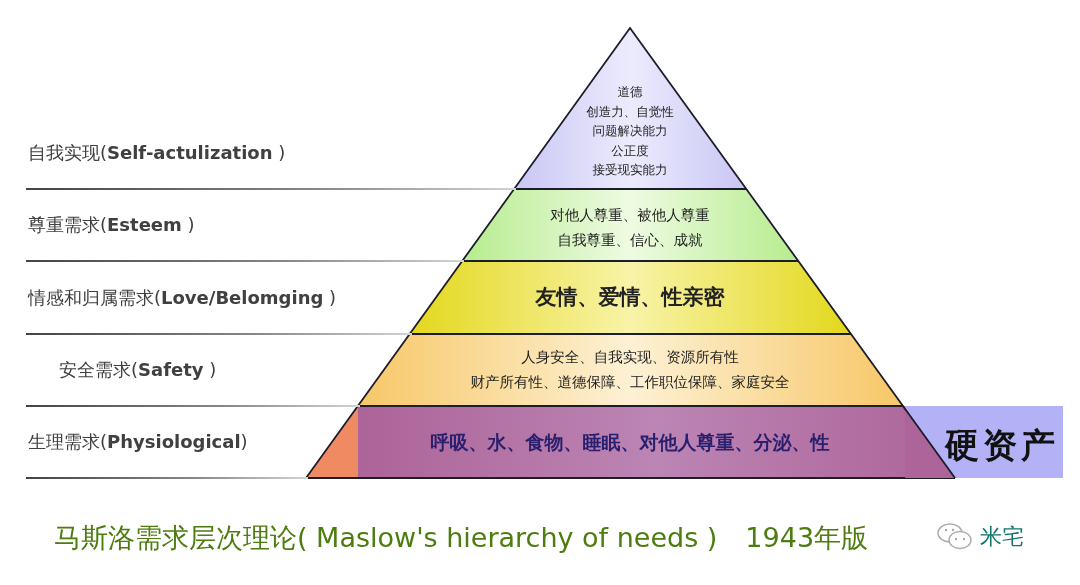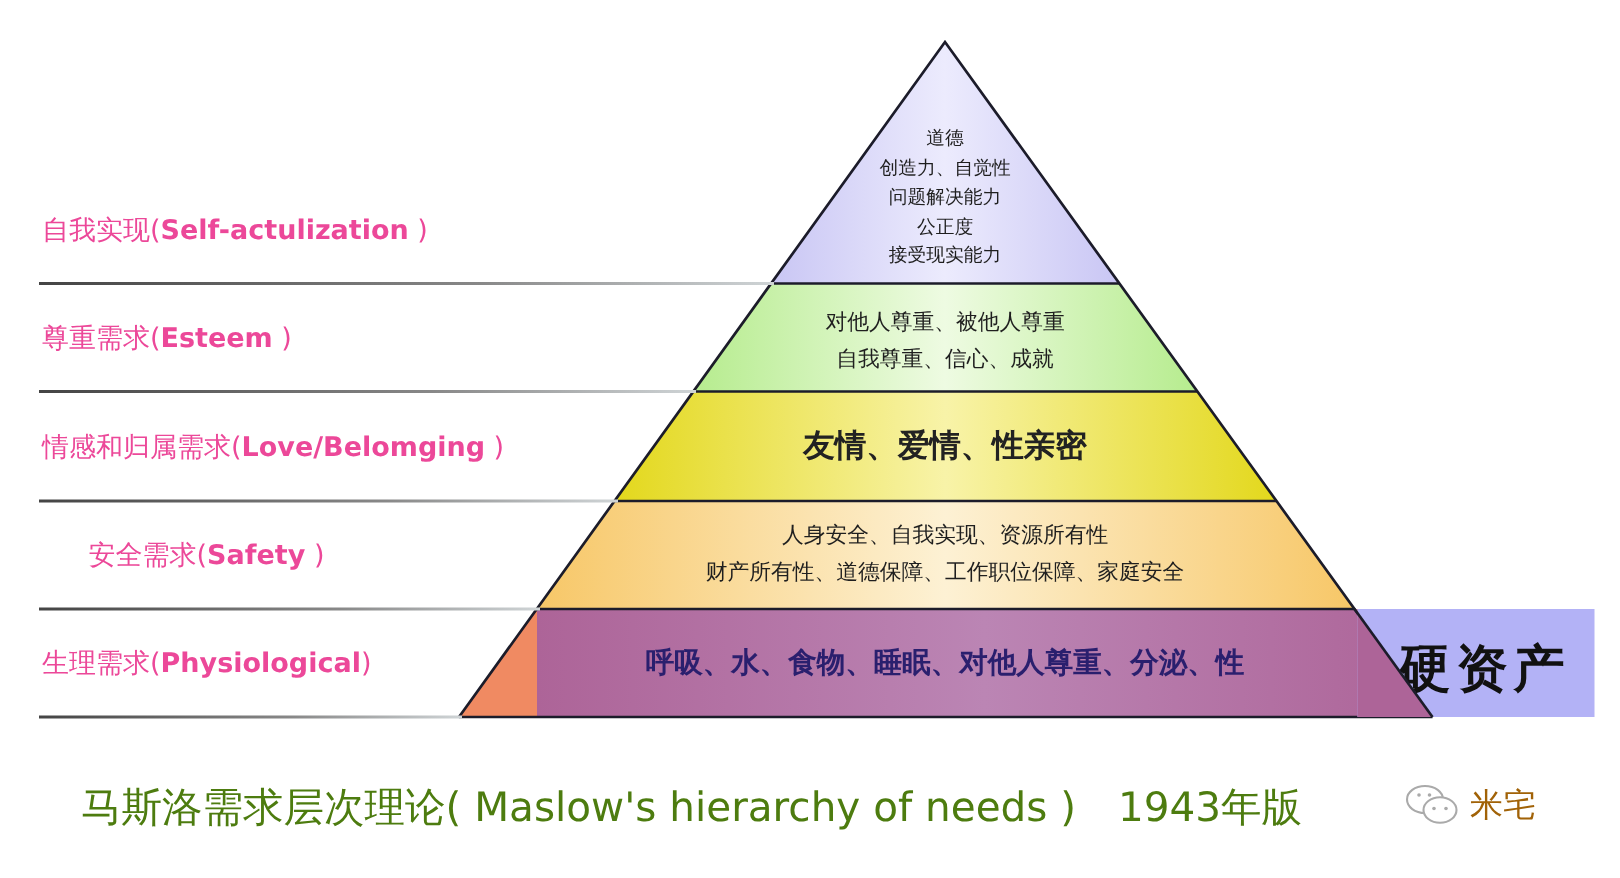--- a/index.html
+++ b/index.html
@@ -1,31 +1,31 @@
 <!DOCTYPE html>
 <html><head>
 <meta charset="utf-8">
 <style>
   html,body{margin:0;padding:0;background:#ffffff;}
   body{width:1080px;height:585px;position:relative;overflow:hidden;font-family:"DejaVu Sans","Liberation Sans",sans-serif;}
-  .label{position:absolute;left:28px;font-size:18px;color:#ec4899;white-space:nowrap;}
+  .label{position:absolute;left:28px;font-size:18px;color:#404040;white-space:nowrap;}
   .label b{font-weight:bold;}
   .rule{position:absolute;left:26px;height:2px;background:linear-gradient(to right,#444 0%,#888 60%,#cfd4d6 100%);}
   svg{position:absolute;left:0;top:0;}
   .tier-text{position:absolute;text-align:center;color:#1f1f1f;white-space:nowrap;}
   .t1{left:540px;width:180px;top:82px;font-size:12.5px;line-height:19.5px;}
   .t2{left:480px;width:300px;top:203px;font-size:14.5px;line-height:25px;}
   .t3{left:430px;width:400px;top:282px;font-size:21px;line-height:30px;font-weight:bold;color:#222;}
   .t4{left:380px;width:500px;top:345px;font-size:14.5px;line-height:25px;}
   .t5{left:360px;width:540px;top:427px;font-size:19px;line-height:30px;color:#2a1f6e;font-weight:bold;}
   .hard{position:absolute;left:905px;top:406px;width:158px;height:72px;background:#b3b2f6;}
-  .hard span{position:absolute;left:28px;top:17px;font-family:"DejaVu Serif","Liberation Serif",serif;font-weight:bold;font-size:34px;letter-spacing:4px;color:#111;}
+  .hard span{position:absolute;left:40px;top:17px;font-family:"DejaVu Serif","Liberation Serif",serif;font-weight:bold;font-size:34px;letter-spacing:4px;color:#111;}
   .caption{position:absolute;left:54px;top:520px;font-size:27px;color:#4d7c0f;white-space:nowrap;}
   .caption .yr{margin-left:28px;}
-  .brand{position:absolute;left:936px;top:522px;display:flex;align-items:center;gap:6px;color:#a16207;font-size:22px;}
+  .brand{position:absolute;left:936px;top:522px;display:flex;align-items:center;gap:6px;color:#0f766e;font-size:22px;}
 </style>
 </head>
 <body>
 
 <svg width="1080" height="585">
   <defs>
     <linearGradient id="g1" x1="0" y1="0" x2="1" y2="0">
       <stop offset="0" stop-color="#c9c6f4"></stop>
         <stop offset="0.5" stop-color="#ecebfd"></stop>
         <stop offset="1" stop-color="#c9c6f4"></stop>

